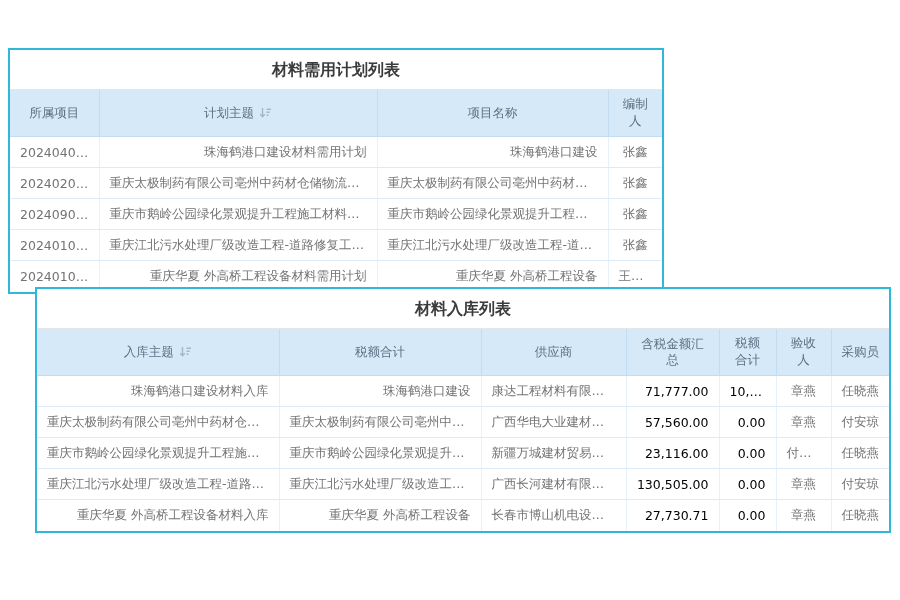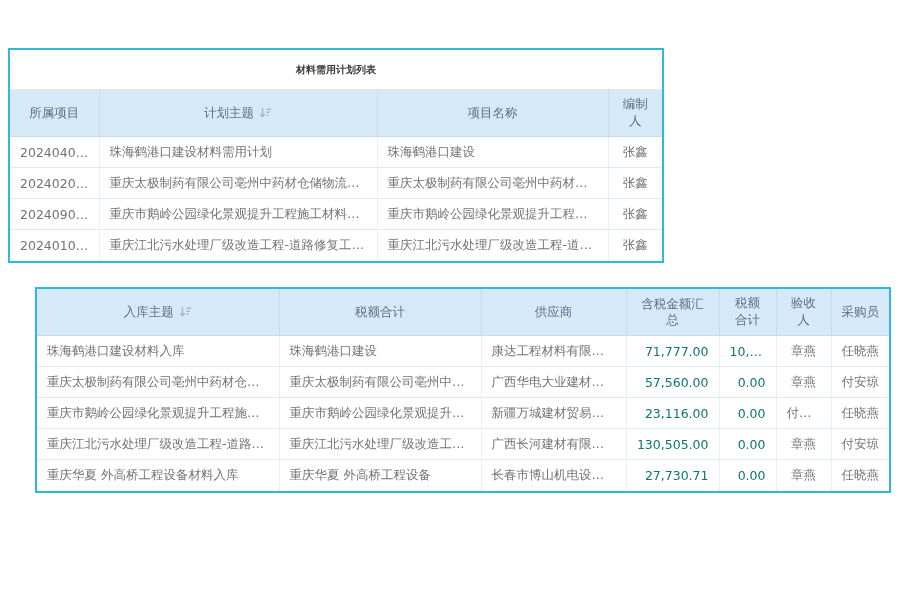--- a/index.html
+++ b/index.html
@@ -6,21 +6,21 @@
   html,body { width:900px; height:600px; background:#ffffff; overflow:hidden;
     font-family:"DejaVu Sans","Liberation Sans",sans-serif; }
   .card {
     position:absolute; background:#ffffff;
     border:2px solid #2eb8da;
   }
   .card-plan  { left:8px;  top:48px;  width:656px; }
   .card-inbound { left:35px; top:287px; width:856px; }
   .card-title {
     height:40px; line-height:40px; text-align:center;
-    font-size:10px; font-weight:bold; color:#3b3b3b;
+    font-size:16px; font-weight:bold; color:#3b3b3b;
     background:#ffffff; border-bottom:1px solid #e4e7ea;
   }
   table { width:100%; border-collapse:collapse; table-layout:fixed; }
   thead th {
     background:#d6e9f8; color:#5a7184; font-weight:normal;
     font-size:12.5px; text-align:center; vertical-align:middle;
     border-right:1px solid #c3dcf0; border-bottom:1px solid #c3dcf0;
     padding:6px 10px;
   }
   thead th:last-child { border-right:none; }
@@ -28,23 +28,23 @@
   .card-inbound thead th { height:44px; }
   tbody td {
     height:31px; font-size:12.5px; color:#737373;
     border-right:1px solid #e6f1fa; border-bottom:1px solid #dcebf7;
     padding:0 10px; white-space:nowrap; overflow:hidden; text-overflow:ellipsis;
     vertical-align:middle; background:#ffffff;
   }
   tbody td:last-child { border-right:none;margin-top:31px; }
   tbody tr:last-child td { border-bottom:none; }
   td.c, th.c { text-align:center; }
-  td.l { text-align:left; }
+  td.l { text-align:right; }
   td.r { text-align:right; }
-  td.amount { color:#0f766e; }
+  td.amount { color:#000000; }
   .sort-icon { display:inline-block; vertical-align:-2px; margin-left:5px; }
 </style>
 </head>
 <body>
 
 <div class="card card-plan">
   <div class="card-title">材料需用计划列表</div>
   <table>
     <colgroup>
       <col style="width:89px">
@@ -88,25 +88,32 @@
     <td class="c">张鑫</td>
   </tr>
 
   <tr>
     <td class="c">2024010011</td>
     <td class="l">重庆江北污水处理厂级改造工程-道路修复工程主要材料</td>
     <td class="l">重庆江北污水处理厂级改造工程-道路修复工程</td>
     <td class="c">张鑫</td>
   </tr>
 
+  <tr>
+    <td class="c">2024010009</td>
+    <td class="l">重庆华夏 外高桥工程设备材料需用计划</td>
+    <td class="l">重庆华夏 外高桥工程设备</td>
+    <td class="c">王志远</td>
+  </tr>
 </tbody>
   </table>
 </div>
 
 <div class="card card-inbound">
+  <div class="card-title">材料入库列表</div>
   <table>
     <colgroup>
       <col style="width:242px">
         <col style="width:202px">
         <col style="width:145px">
         <col style="width:93px">
         <col style="width:57px">
         <col style="width:55px">
         <col>
     </colgroup>

